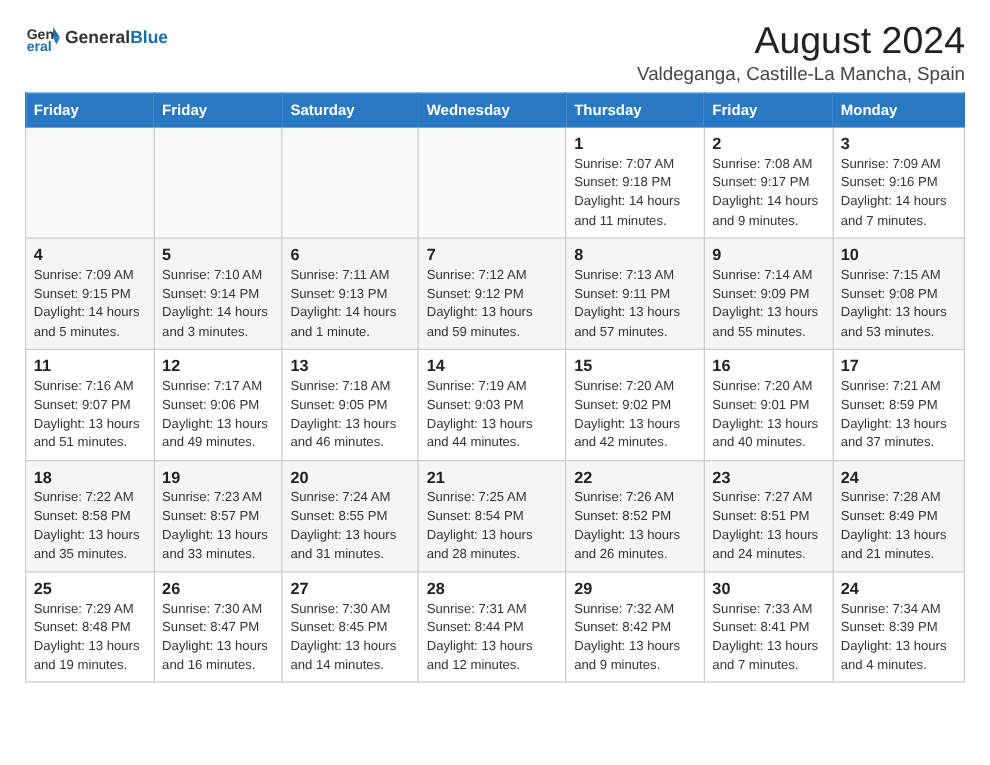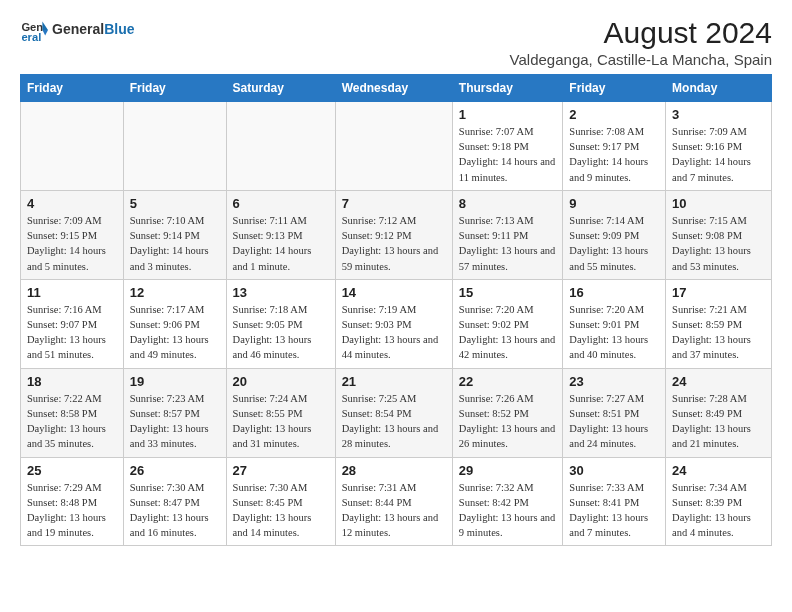--- a/index.html
+++ b/index.html
@@ -68,21 +68,20 @@
     .day-number {
       font-size: 13px;
       font-weight: bold;
       color: #222;
       display: block;
       margin-bottom: 2px;
     }
     .day-info {
       line-height: 1.45;
       color: #333;
-      font-family: Liberation Serif, serif;
     }
     .empty-cell {
       background: #f9f9f9 !important;
     }
   </style>
 </head>
 <body>
 
 <div class="header-area">
   <div class="logo">

